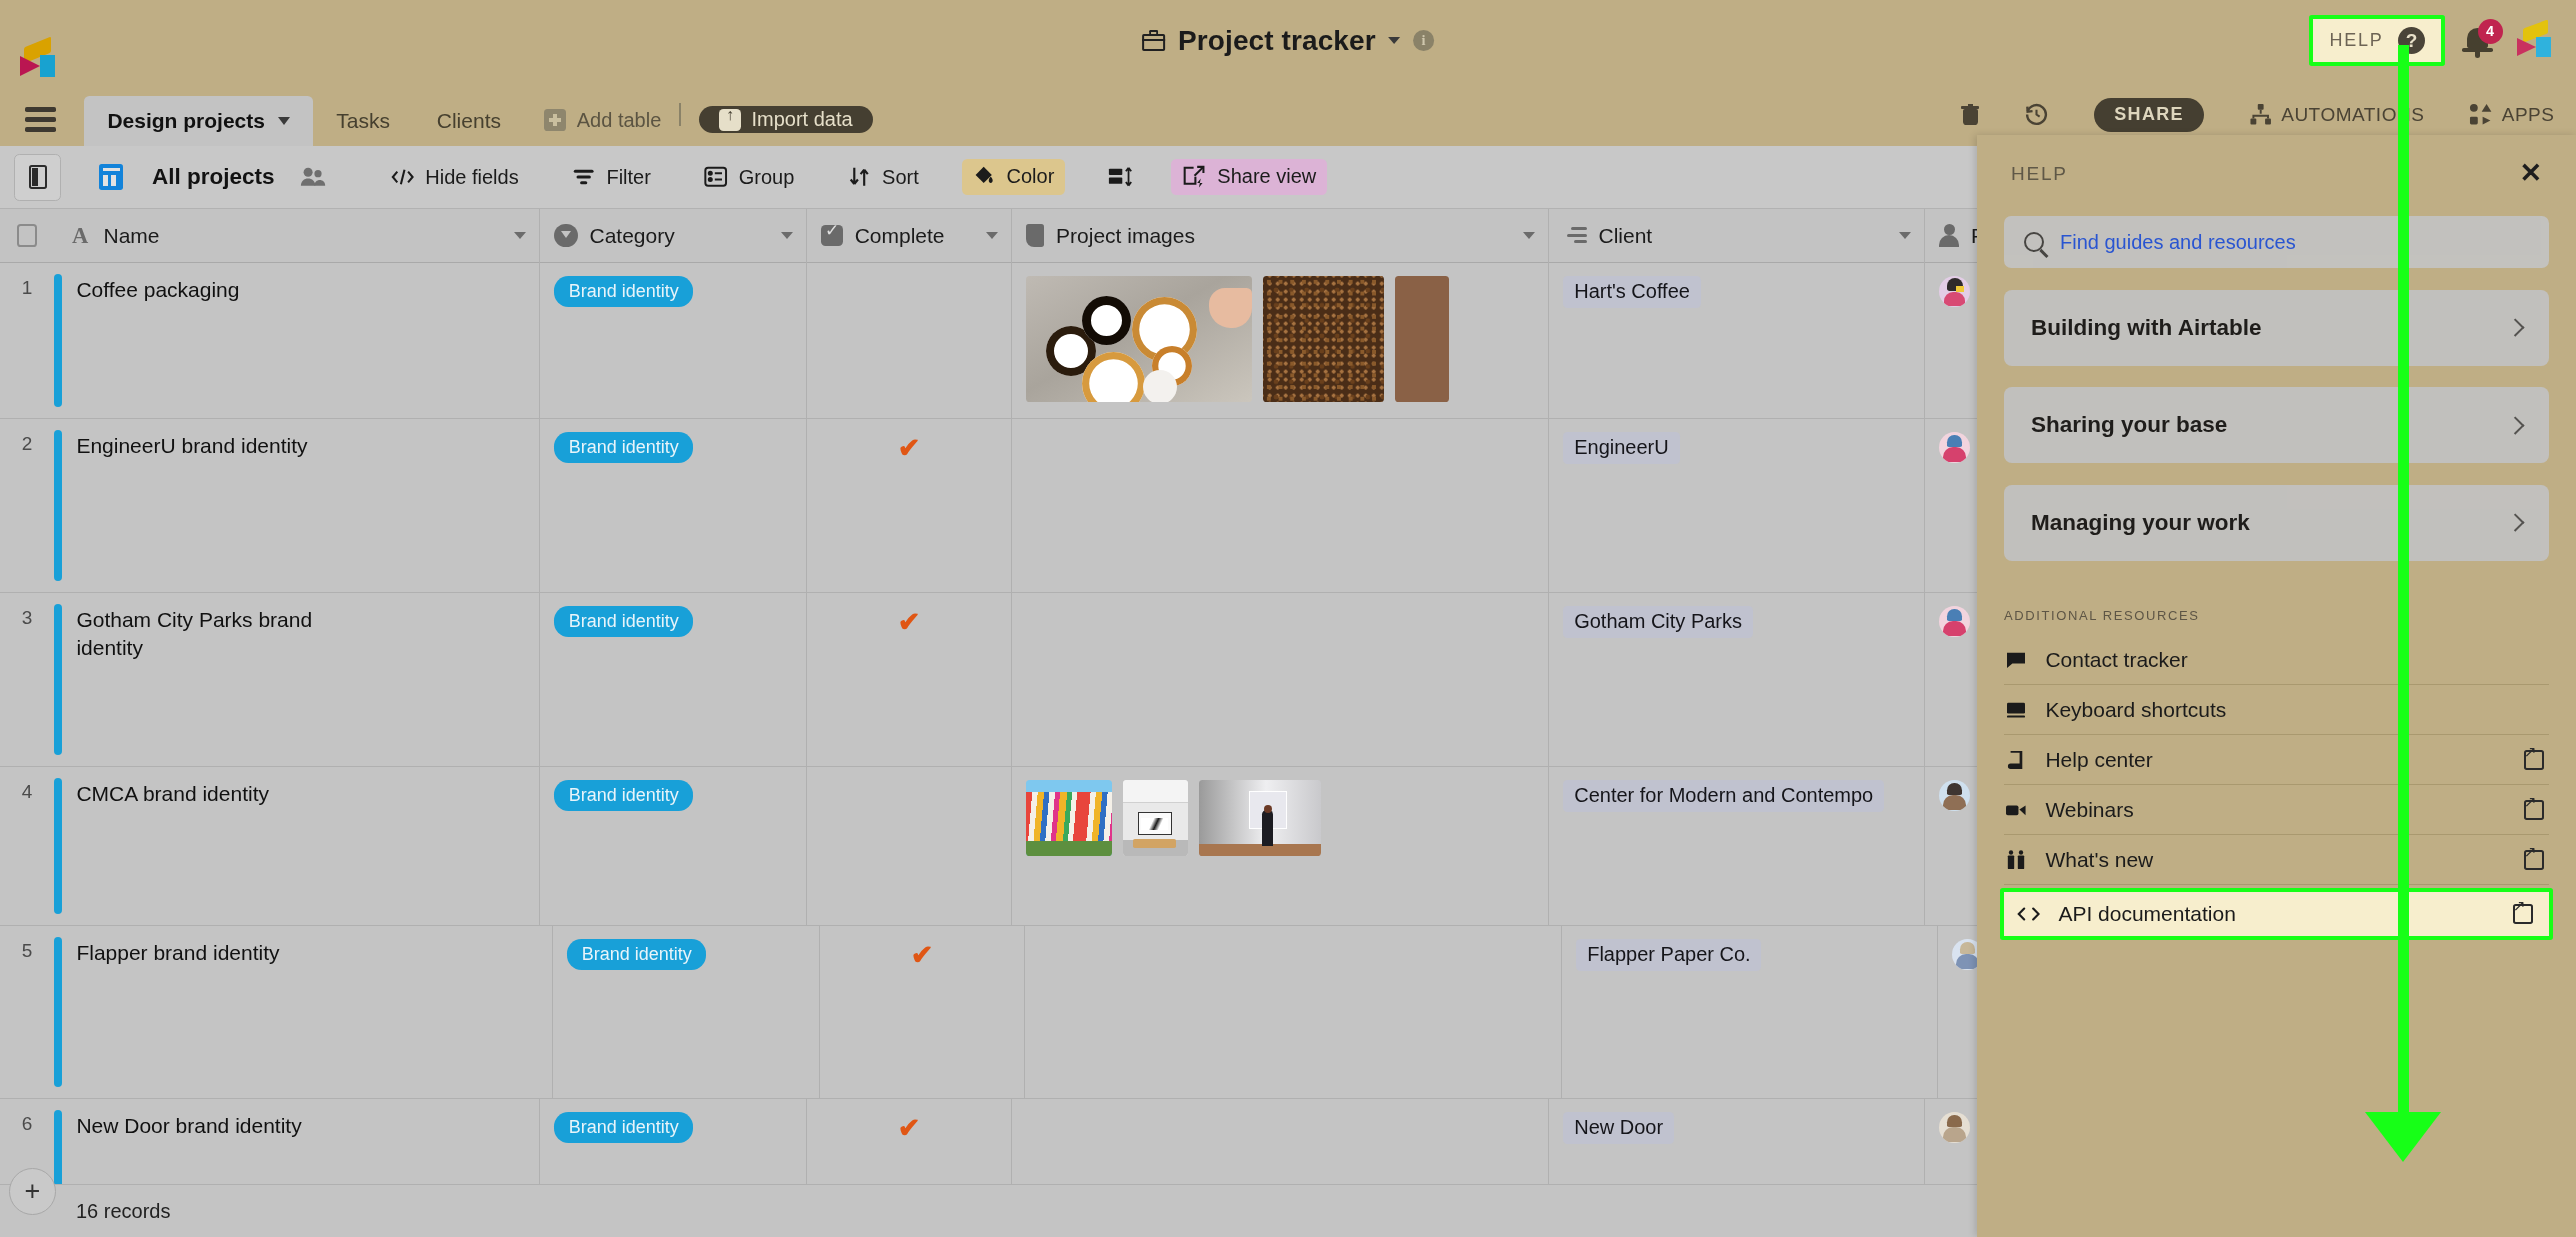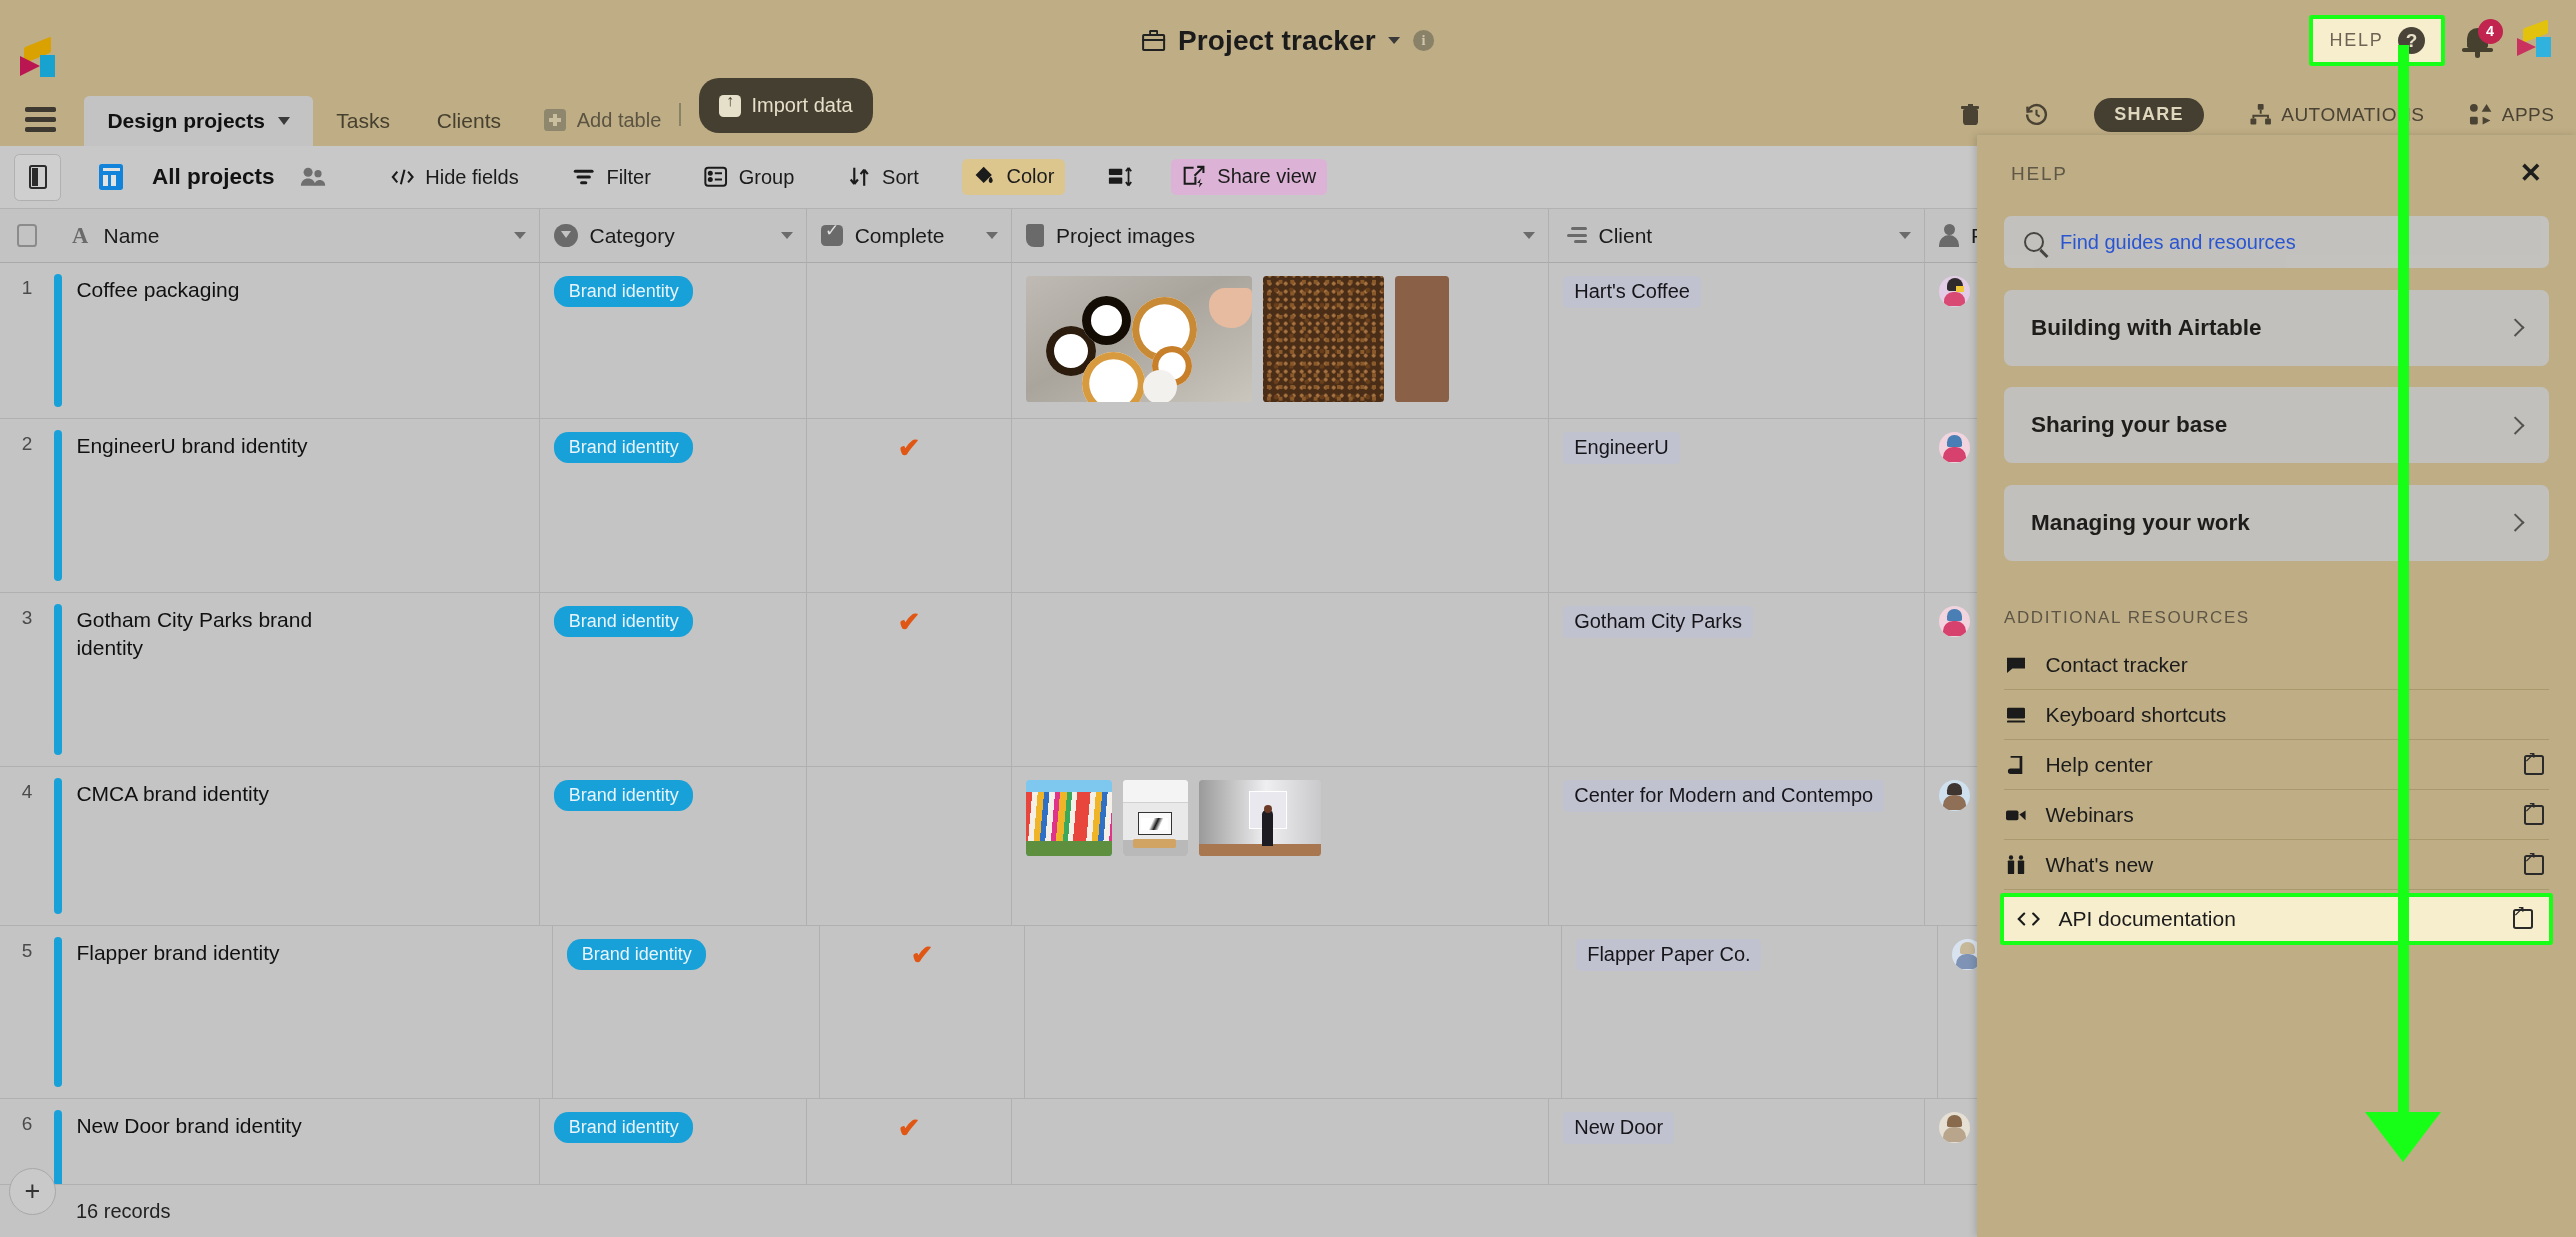--- a/index.html
+++ b/index.html
@@ -95,21 +95,21 @@
   .addtable {
     display:flex; align-items:center; gap:10.8px; margin: 0 0 14.4px 20px;
     font-size:20px; color:#5b5442; white-space:nowrap;
   }
   .plusbox { width:21.6px;height:21.6px;background:#8e866d;border-radius:3.6px;position:relative;}
   .plusbox::before{content:"";position:absolute;left:9px;top:4.5px;width:3.6px;height:12.6px;background:#c9bf9f;}
   .plusbox::after{content:"";position:absolute;left:4.5px;top:9px;width:12.6px;height:3.6px;background:#c9bf9f;}
   .vdiv { width:1.8px; height:23.4px; background:#8a8268; margin: 0 18px 20px 18px;}
   .import-pill {
     display:flex; align-items:center; gap:10.8px; background:#453f31; color:#e6dfc9;
-    border-radius: 20px; padding: 16px 20px; font-size:20px; margin: 0 0 12.6px 0;
+    border-radius: 20px; padding: 2px 20px; font-size:20px; margin: 0 0 12.6px 0;
     white-space:nowrap;
   }
   .upbox { width:21.6px;height:21.6px;background:#e6dfc9;border-radius:4.5px;position:relative;}
   .upbox::after{content:"↑";position:absolute;left:0;top:-3.6px;width:21.6px;text-align:center;
     color:#453f31;font-size:16px;font-weight:700;}
   .tabbar-right {
     margin-left:auto; display:flex; align-items:center; gap: 45px;
     margin-right: 21.6px; margin-bottom: 14.4px; color:#4a4334;
   }
   .tb-ico { display:flex;align-items:center;gap:9px; font-size:19px; letter-spacing:0.5px; white-space:nowrap;}
@@ -225,21 +225,21 @@
     background:#3d3d3d;transform:rotate(45deg);}
   .hp-search .ph { font-size:20px; color:#1d4ed8;}
   .hp-card {
     margin: 21.6px 27px 0 27px; background:#c2c2c2; border-radius:8px; height:76px;
     display:flex; align-items:center; justify-content:space-between; padding: 0 27px;
     opacity: .93;
   }
   .hp-card .lbl { font-size:22.5px; font-weight:700; color:#131313;}
   .chev-r { width:12.6px;height:12.6px;border-right:2.7px solid #4d4d4d;border-top:2.7px solid #4d4d4d;
     transform:rotate(45deg);}
-  .hp-section { margin: 47px 27px 12.6px 27px; font-size:17px; letter-spacing:1.6px; color:#5d5545;}
+  .hp-section { margin: 47px 27px 12.6px 27px; font-size:13px; letter-spacing:1.6px; color:#5d5545;}
   .hp-item {
     margin: 0 27px; height:50px; display:flex; align-items:center; gap:18px;
     border-bottom:0.9px solid #a9996f; font-size:21px; color:#1b1b1b; position:relative;
   }
   .hp-item.highlight {
     background:#f7eecd; border:4.5px solid #17ff17; border-radius:2.7px; height:52px;
     padding: 0 12.6px; margin: 2.7px 23.4px 0 23.4px;
   }
   .hp-ext { position:absolute; right:5.4px; width:20px; height:20px;
     border:2.7px solid #2a2a2a; border-radius:2.7px;}

